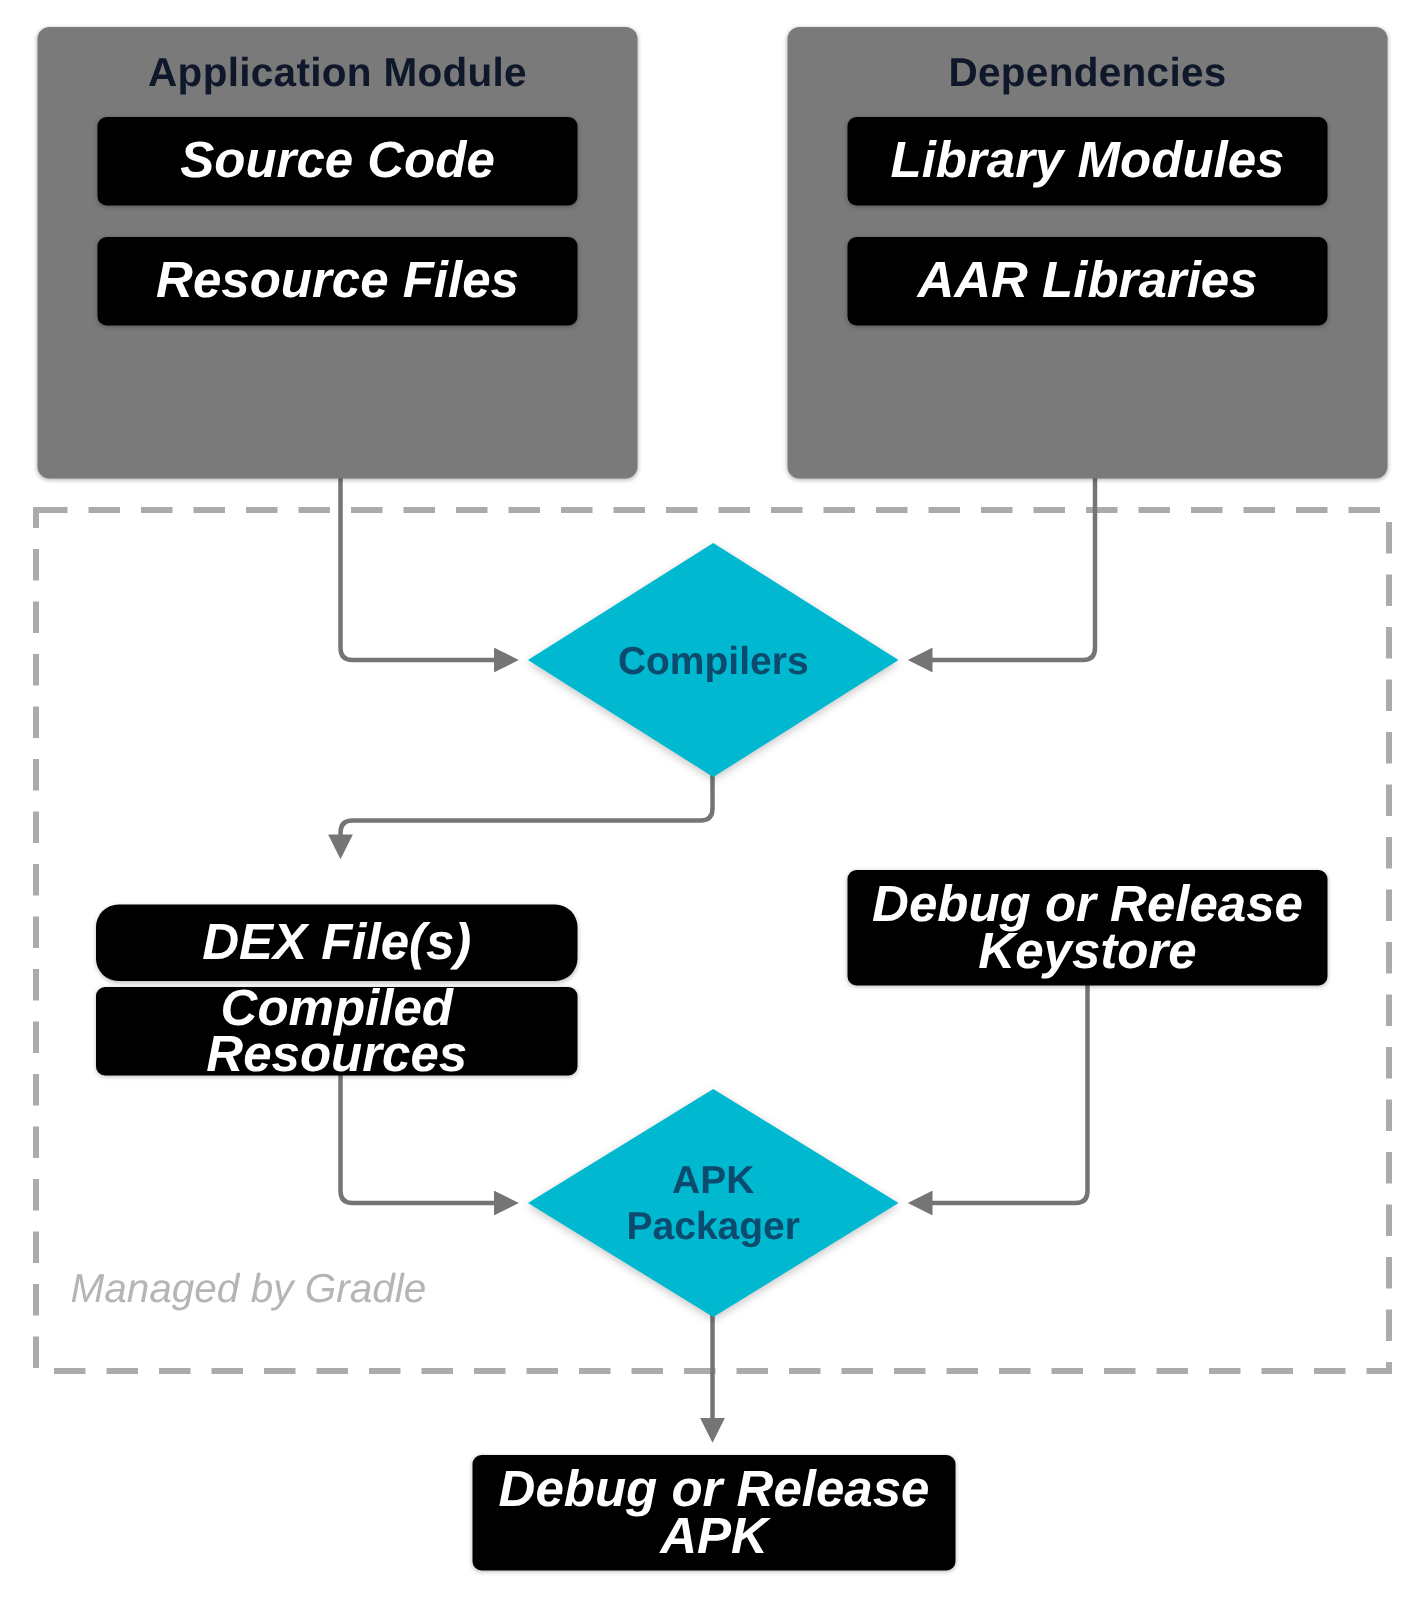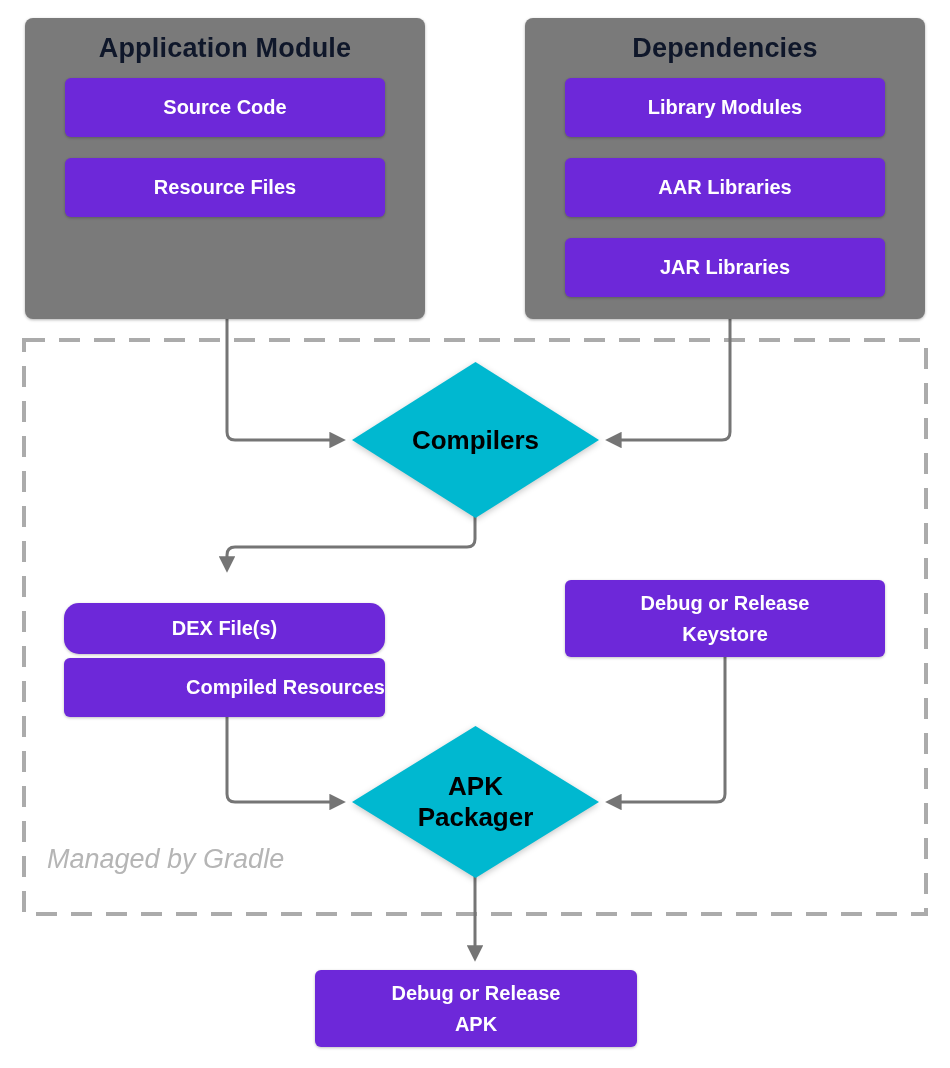--- a/index.html
+++ b/index.html
@@ -30,46 +30,47 @@
     display: flex;
     align-items: center;
     justify-content: center;
     color: #0f172a;
     font-weight: bold;
     font-size: 27px;
     letter-spacing: 0.2px;
   }
   
   .gnode {
-    background: #6d28d9;
+    background: #000000;
     border-radius: 6px;
     color: #ffffff;
     font-weight: bold;
-    font-size: 20px;
+    font-size: 34px;
     display: flex;
     flex-direction: column;
     align-items: center;
     justify-content: center;
     line-height: 31px;
     box-shadow: 0 1px 3px rgba(0,0,0,0.25);
     text-align: center;
+    font-style: italic;
   }
   .panel .gnode { margin: 0 40px 21px 40px; height: 59px; }
   .free { position: absolute; }
   
   .diamond-wrap { position: absolute; filter: drop-shadow(0 2px 3px rgba(0,0,0,0.22)); }
   .diamond {
     width: 100%; height: 100%;
     background: #00B8D0;
     clip-path: polygon(50% 0, 100% 50%, 50% 100%, 0 50%);
     display: flex;
     flex-direction: column;
     align-items: center;
     justify-content: center;
-    color: #000000;
+    color: #0c4a6e;
     font-weight: bold;
     font-size: 26px;
     line-height: 31px;
     text-align: center;
   }
   .note {
     position: absolute;
     left: 47px;
     top: 846px;
     font-style: italic;
@@ -104,21 +105,20 @@
   <div class="panel" style="left:25px; top:18px;">
     <div class="panel-title">Application Module</div>
     <div class="gnode">Source Code</div>
     <div class="gnode">Resource Files</div>
   </div>
 
   <div class="panel" style="left:525px; top:18px;">
     <div class="panel-title">Dependencies</div>
     <div class="gnode">Library Modules</div>
     <div class="gnode">AAR Libraries</div>
-    <div class="gnode">JAR Libraries</div>
   </div>
 
   <div class="diamond-wrap" style="left:352px; top:362px; width:247px; height:156px;">
     <div class="diamond">
       <span>Compilers</span>
     </div>
   </div>
 
   <div class="gnode free" style="left:64px; top:603px; width:321px; height:51px;border-radius:15px;">
     <span>DEX File(s)</span>

